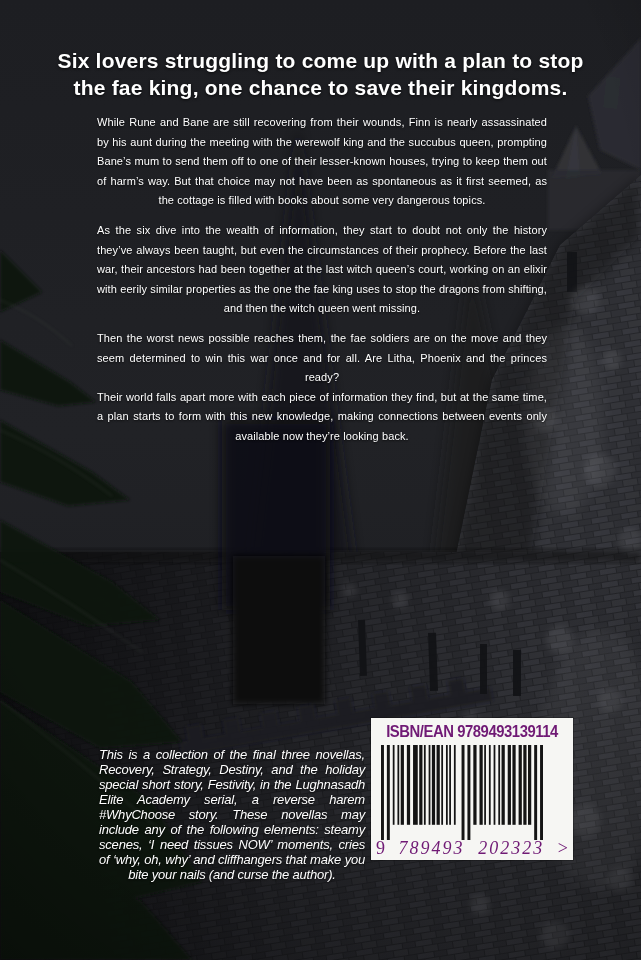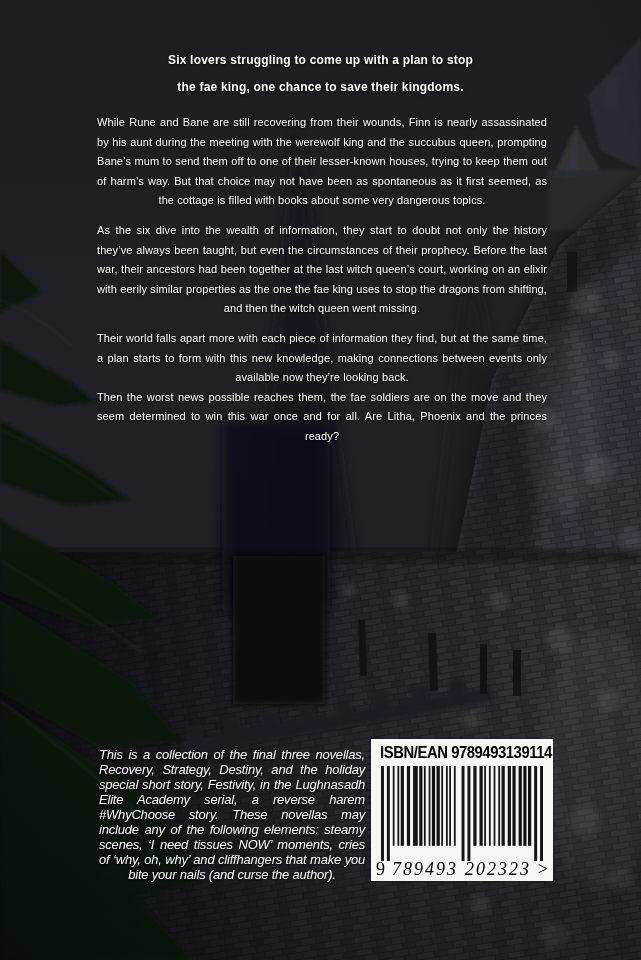--- a/index.html
+++ b/index.html
@@ -5,43 +5,43 @@
   html,body{margin:0;padding:0;background:#000;}
   .cover{
     position:relative;width:641px;height:960px;overflow:hidden;
     background:#1e1f23;color:#fff;
     font-family:"Liberation Sans",sans-serif;
   }
   .bg{position:absolute;left:0;top:0;width:641px;height:960px;display:block;}
 
   .headline{
     position:absolute;top:47px;left:48px;width:545px;margin:0;
-    text-align:center;font-weight:bold;font-size:12px;line-height:27px;
+    text-align:center;font-weight:bold;font-size:21px;line-height:27px;
     letter-spacing:.2px;text-shadow:0 1px 3px rgba(0,0,0,.75);
   }
   .headline span{display:block;}
 
   .story{position:absolute;top:113px;left:97px;width:450px;}
   .story p{
     margin:0 0 10px 0;font-size:11px;line-height:19.6px;
     text-align:justify;text-align-last:center;letter-spacing:.1px;
     text-shadow:0 1px 2px rgba(0,0,0,.75);
   }
   .story p.tight{margin-bottom:0;}
 
   .blurb{
     position:absolute;top:747px;left:99px;width:266px;margin:0;
     font-style:italic;font-size:13px;line-height:15px;
     letter-spacing:-.2px;text-align:justify;text-align-last:center;
     text-shadow:0 1px 2px rgba(0,0,0,.75);
   }
 
   .barcode{
-    position:absolute;left:371px;top:739px;width:182px;height:142px;
-    background:#f6f6f3;color:#000000;box-shadow:0 0 0 1px rgba(0,0,0,.25);
+    position:absolute;left:371px;top:718px;width:202px;height:142px;
+    background:#f6f6f3;color:#701a75;box-shadow:0 0 0 1px rgba(0,0,0,.25);
   }
   .bc-label{
     position:absolute;top:4px;left:0;right:0;text-align:center;
     font-weight:bold;font-size:16.5px;letter-spacing:-.5px;
     transform:scaleX(.9);transform-origin:center;white-space:nowrap;
   }
   .bc-bars{position:absolute;left:10px;top:27px;width:162px;height:95px;display:block;}
   .bc-bars rect{fill:#141414;}
   .bc-digits{
     position:absolute;left:5px;right:5px;bottom:2px;height:20px;
@@ -180,22 +180,22 @@
   </svg>
 
   <h1 class="headline">
     <span>Six lovers struggling to come up with a plan to stop</span>
     <span>the fae king, one chance to save their kingdoms.</span>
   </h1>
 
   <main class="story">
     <p>While Rune and Bane are still recovering from their wounds, Finn is nearly assassinated by his aunt during the meeting with the werewolf king and the succubus queen, prompting Bane’s mum to send them off to one of their lesser-known houses, trying to keep them out of harm’s way. But that choice may not have been as spontaneous as it first seemed, as the cottage is filled with books about some very dangerous topics.</p>
     <p>As the six dive into the wealth of information, they start to doubt not only the history they’ve always been taught, but even the circumstances of their prophecy. Before the last war, their ancestors had been together at the last witch queen’s court, working on an elixir with eerily similar properties as the one the fae king uses to stop the dragons from shifting, and then the witch queen went missing.</p>
+    <p class="tight">Then the worst news possible reaches them, the fae soldiers are on the move and they seem determined to win this war once and for all. Are Litha, Phoenix and the princes ready?</p>
     <p class="tight">Their world falls apart more with each piece of information they find, but at the same time, a plan starts to form with this new knowledge, making connections between events only available now they’re looking back.</p>
-    <p class="tight">Then the worst news possible reaches them, the fae soldiers are on the move and they seem determined to win this war once and for all. Are Litha, Phoenix and the princes ready?</p>
   </main>
 
   <p class="blurb">This is a collection of the final three novellas, Recovery, Strategy, Destiny, and the holiday special short story, Festivity, in the Lughnasadh Elite Academy serial, a reverse harem #WhyChoose story. These novellas may include any of the following elements: steamy scenes, ‘I need tissues NOW’ moments, cries of ‘why, oh, why’ and cliffhangers that make you bite your nails (and curse the author).</p>
 
   <div class="barcode">
     <div class="bc-label">ISBN/EAN 9789493139114</div>
     <svg class="bc-bars" preserveAspectRatio="none" viewBox="0 0 110.20000000000005 100">
         <rect x="0" y="0" width="2" height="100"></rect>
         <rect x="4" y="0" width="2" height="100"></rect>
         <rect x="8" y="0" width="1.2" height="84"></rect>

